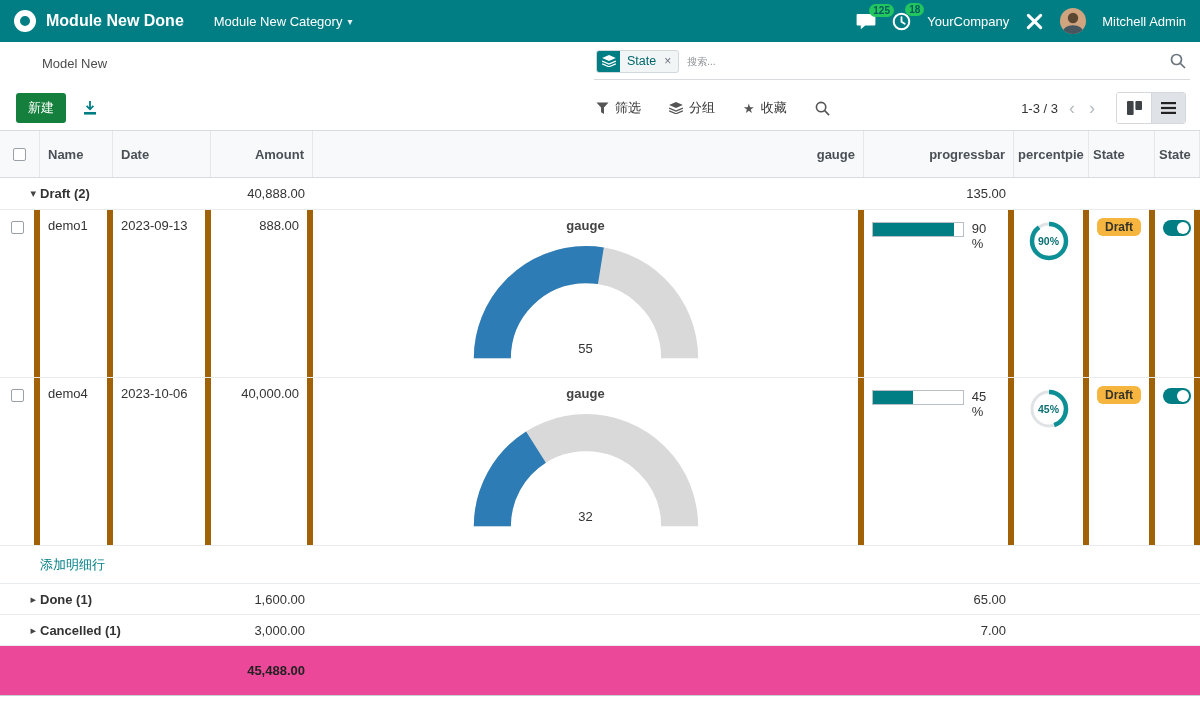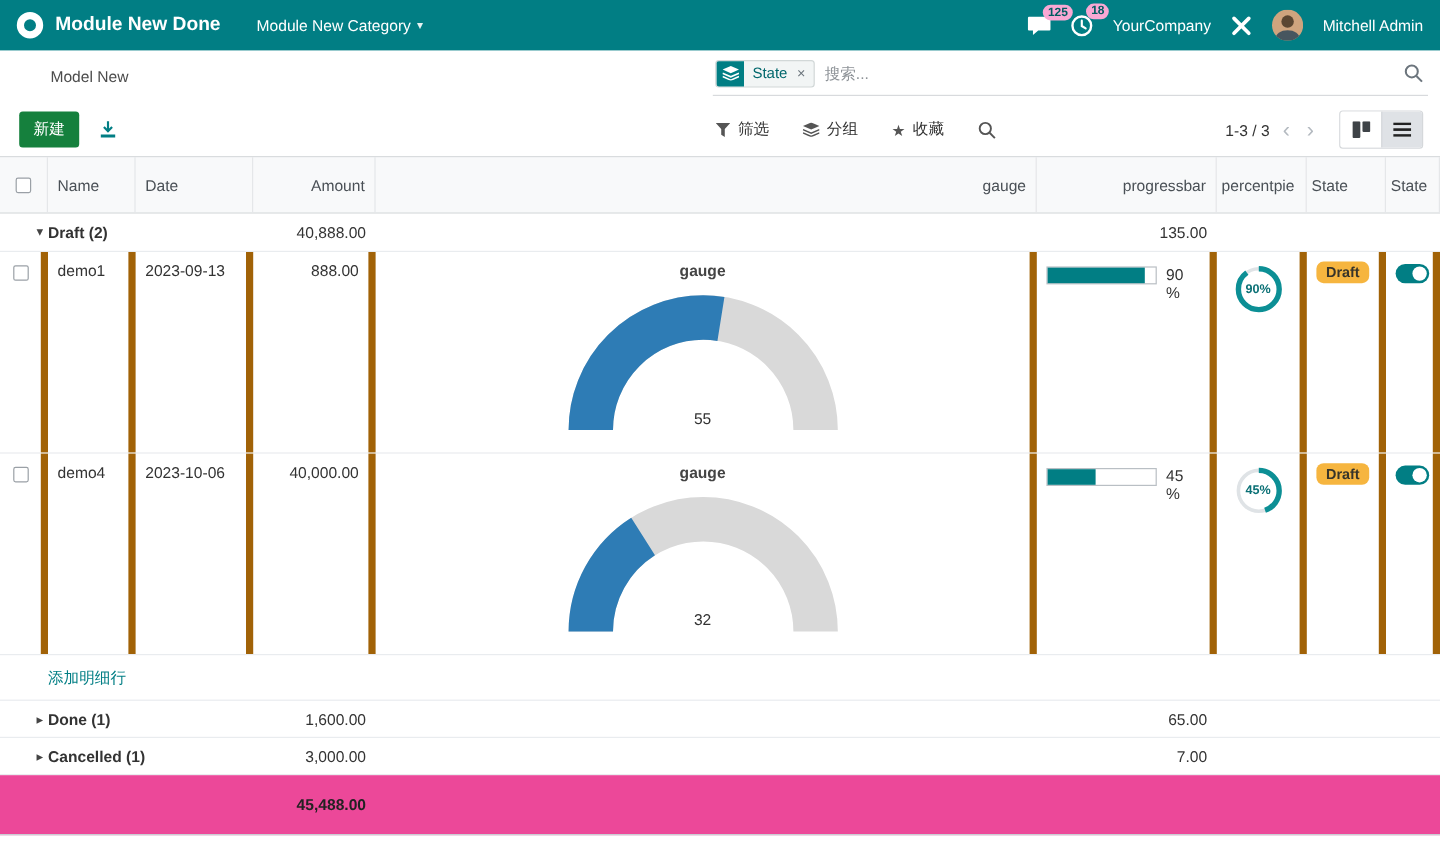--- a/index.html
+++ b/index.html
@@ -7,33 +7,33 @@
   body{font-family:"Liberation Sans",sans-serif;font-size:13px;color:#333;background:#fff}
 
   
   .topbar{height:42px;background:#017e84;display:flex;align-items:center;color:#fff;padding:0 14px}
   .logo{width:22px;height:22px;border:6px solid #fff;border-radius:50%;flex:0 0 auto}
   .brand{font-size:16px;font-weight:bold;margin-left:10px;white-space:nowrap}
   .topmenu{margin-left:30px;font-size:13px;display:flex;align-items:center;gap:5px;cursor:pointer}
   .topmenu .caret{font-size:10px;opacity:.9}
   .topbar-right{margin-left:auto;display:flex;align-items:center;gap:16px}
   .icon-wrap{position:relative;display:flex;align-items:center;cursor:pointer}
-  .counter{position:absolute;top:-9px;left:13px;background:#f9a8d4;color:#015c60;font-size:10px;font-weight:bold;border-radius:8px;padding:1px 4px;line-height:11px}
+  .counter{position:absolute;top:-9px;left:13px;background:#22c55e;color:#015c60;font-size:10px;font-weight:bold;border-radius:8px;padding:1px 4px;line-height:11px}
   .companyname,.username{font-size:13px;white-space:nowrap;cursor:pointer}
   .avatar{width:26px;height:26px;border-radius:50%;overflow:hidden;flex:0 0 auto;cursor:pointer}
 
   
   .band2{height:42px;display:flex;align-items:center;padding:0 10px 0 42px}
   .page-title{font-size:13px;color:#4c4c4c;cursor:pointer}
   .searchbar{margin-left:auto;width:596px;display:flex;align-items:center;gap:8px;border-bottom:1px solid #d8dadd;padding:3px 4px 6px 2px}
   .facet{display:flex;align-items:center;border:1px solid #d2d8d8;border-radius:3px;overflow:hidden;background:#f2f5f5;height:23px}
   .facet-icon{width:23px;height:23px;background:#017e84;display:flex;align-items:center;justify-content:center}
   .facet-label{padding:0 7px;color:#01676c;font-size:12.5px}
   .facet-x{padding:0 7px 0 1px;color:#6c757d;cursor:pointer;font-size:12px}
-  .search-input{flex:1;border:0;outline:0;font-size:13px;color:#333;background:transparent}
+  .search-input{flex:1;border:0;outline:0;font-size:10px;color:#333;background:transparent}
   .search-input::placeholder{color:#8d9297}
   .search-glass{display:flex;align-items:center;cursor:pointer}
 
   
   .band3{height:46px;display:flex;align-items:center;padding:2px 14px 0 16px}
   .btn-new{background:#15803d;color:#fff;border:none;padding:6px 12px;border-radius:3px;font-size:13px;cursor:pointer}
   .dl{margin-left:16px;display:flex;align-items:center;cursor:pointer}
   .mid-controls{display:flex;align-items:center;gap:28px;margin-left:498px;color:#333;white-space:nowrap}
   .ctrl{display:flex;align-items:center;gap:6px;cursor:pointer}
   .star-glyph{color:#555;font-size:13px;line-height:1}
@@ -41,21 +41,21 @@
   .pager-range{color:#333}
   .pchev{color:#b4bac0;font-size:18px;line-height:1;cursor:pointer;padding:0 3px}
   .switch{display:flex;border:1px solid #d5d8db;border-radius:3px;overflow:hidden;margin-left:18px}
   .sw-btn{width:34px;height:30px;display:flex;align-items:center;justify-content:center;background:#fff;cursor:pointer}
   .sw-btn + .sw-btn{border-left:1px solid #d5d8db}
   .sw-btn.active{background:#dfe2e6}
 
   
   .cols{display:grid;grid-template-columns:40px 73px 98px 102px 551px 150px 75px 66px 45px}
   .thead{height:48px;border-top:1px solid #d9dcde;border-bottom:1px solid #d9dcde;background:#f8f9fa}
-  .th{display:flex;align-items:center;padding:0 8px;font-weight:normal;color:#4a5056;border-right:1px solid #e5e7e9;overflow:hidden;cursor:pointer}
+  .th{display:flex;align-items:center;padding:0 8px;font-weight:bold;color:#4a5056;border-right:1px solid #e5e7e9;overflow:hidden;cursor:pointer}
   .th.right{justify-content:flex-end}
   .th.nopad{padding:0 4px}
   .tcheck{display:flex;align-items:center;justify-content:center;border-right:1px solid #e5e7e9}
   .checkbox{width:13px;height:13px;border:1px solid #9aa0a6;border-radius:2px;background:#fff;display:inline-block;cursor:pointer}
 
   .grow{height:32px;border-bottom:1px solid #e9ecef;align-items:center;cursor:pointer}
   .grow-sm{height:31px}
   .g-caret{grid-column:1;text-align:right;color:#444;font-size:11px;padding-right:4px}
   .g-label{grid-column:2/4;font-weight:bold;color:#333;padding-left:0}
   .g-amount{grid-column:4;text-align:right;padding-right:8px}

